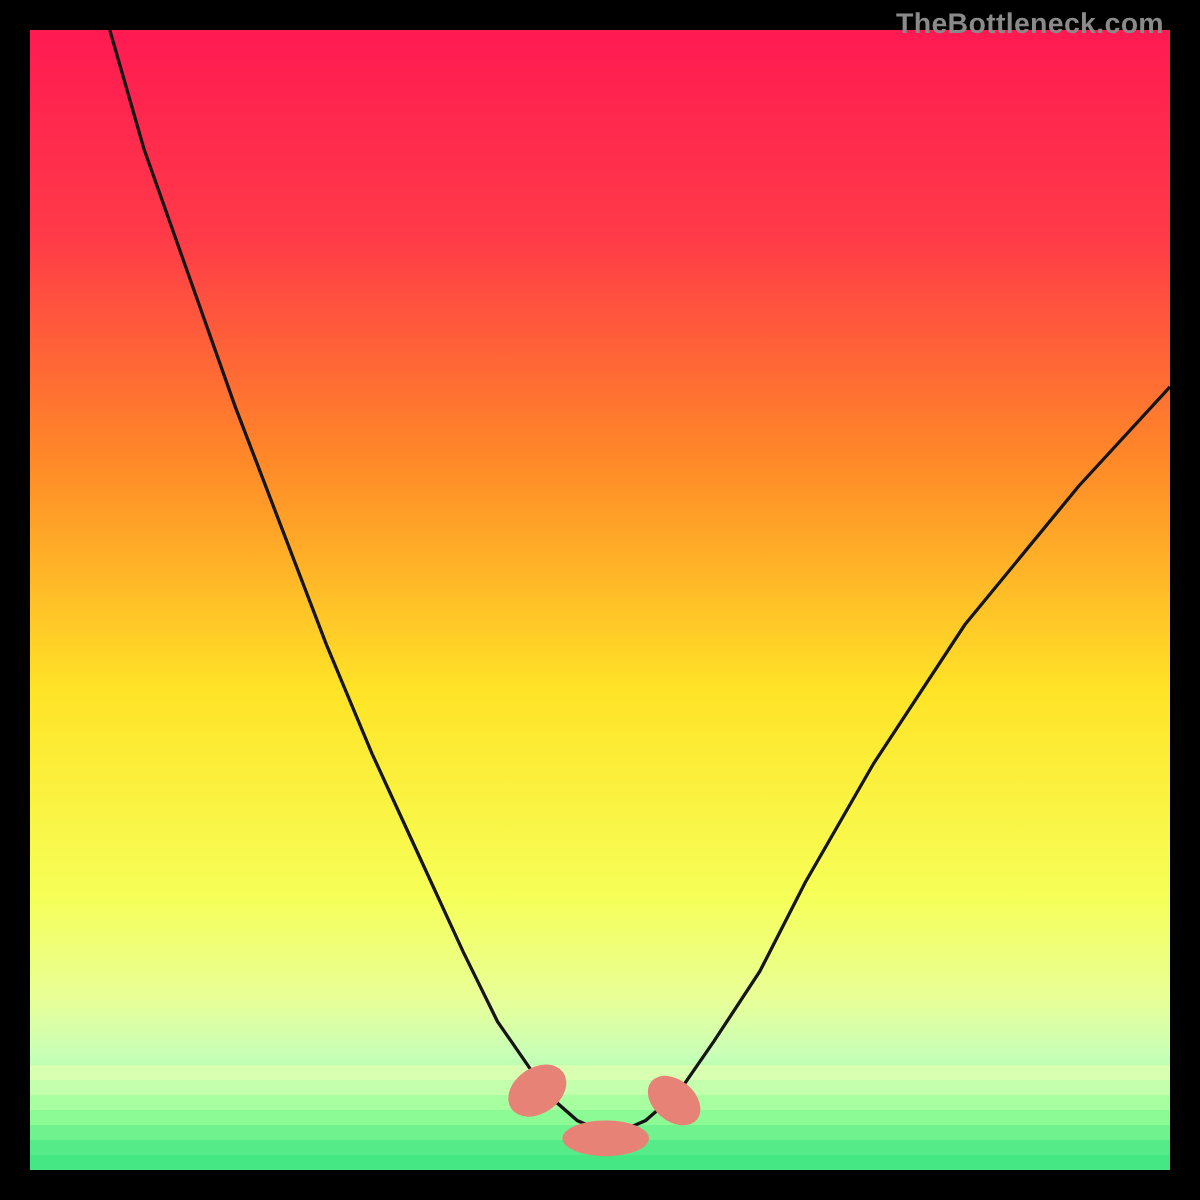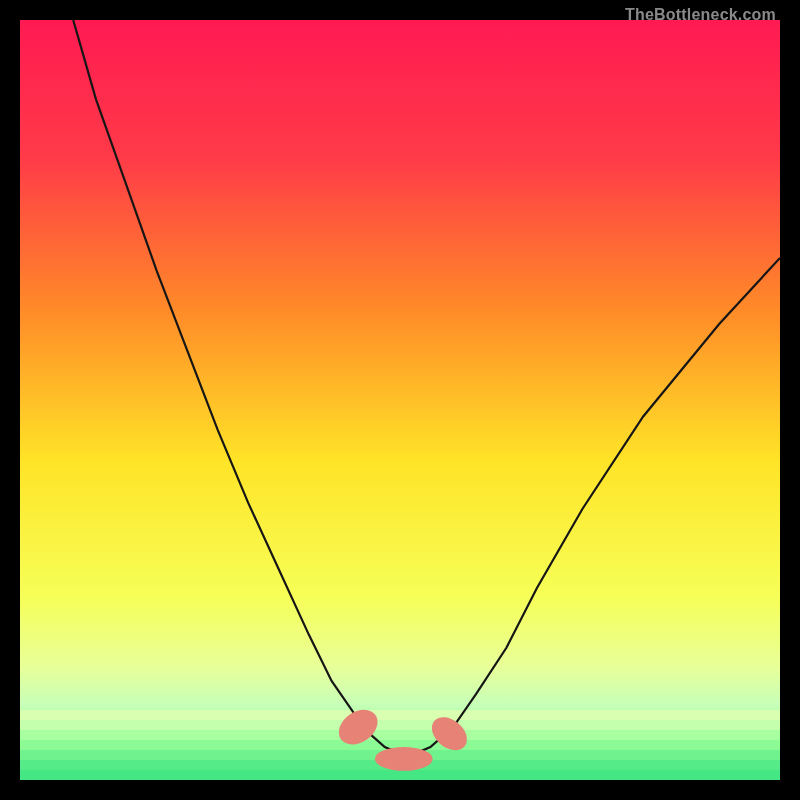--- a/index.html
+++ b/index.html
@@ -23,21 +23,21 @@
     position: absolute;
     left: 0;
     top: 0;
     width: 760px;
     height: 760px;
   }
   .watermark {
     position: absolute;
     top: 6px;
     right: 24px;
-    font-size: 16px;
+    font-size: 19px;
     font-weight: 600;
     color: #8a8a8a;
     letter-spacing: 0.2px;
     font-family: Arial, Helvetica, sans-serif;
   }
 </style>
 </head>
 <body>
 
 <div class="frame">

